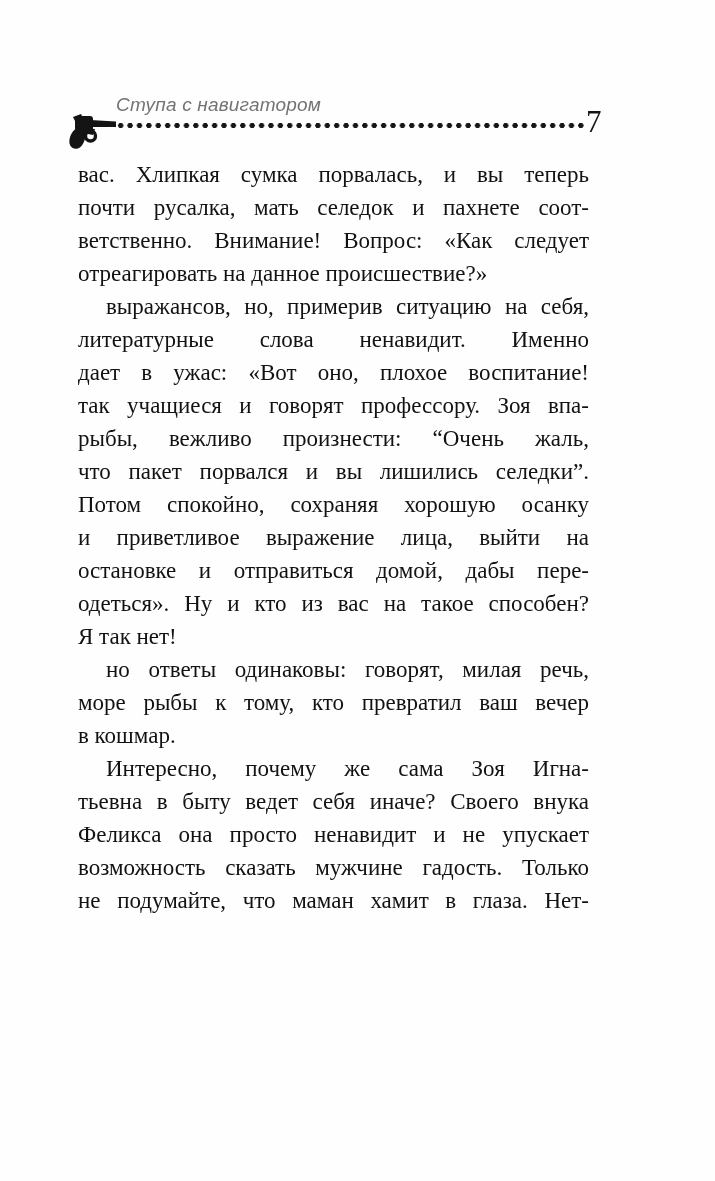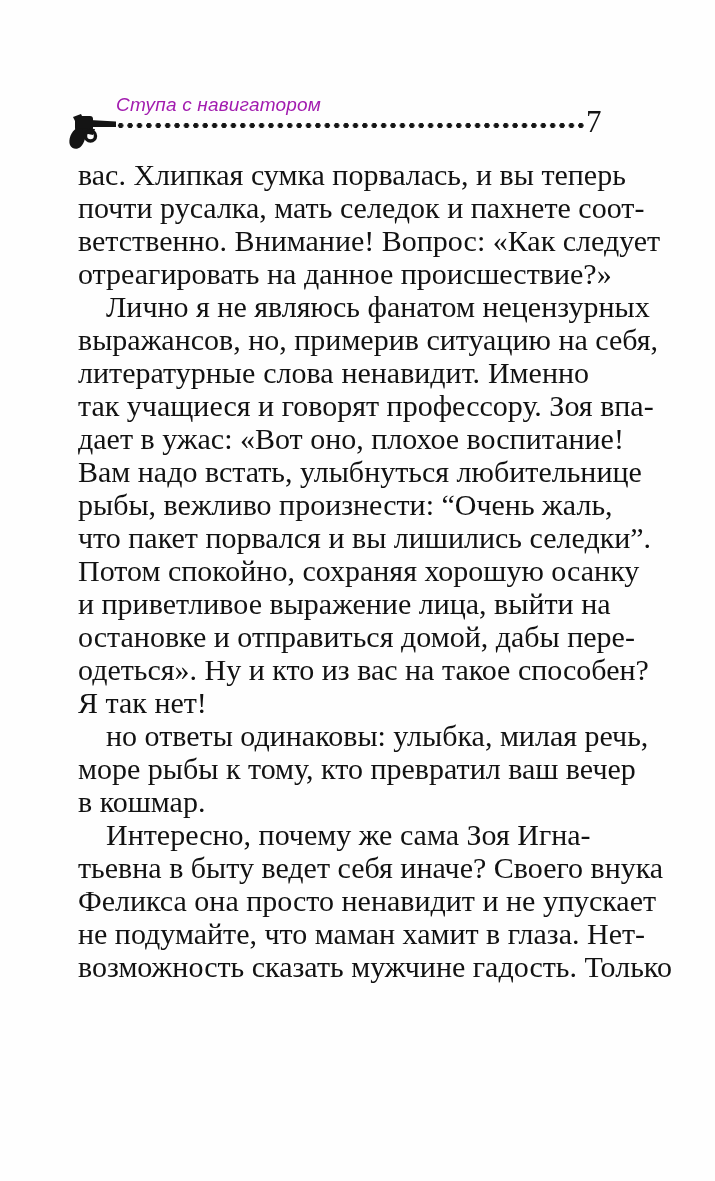--- a/index.html
+++ b/index.html
@@ -19,21 +19,21 @@
   
   .running-title {
     position: absolute;
     left: 116px;
     top: 94px;
     font-family: "Liberation Sans", sans-serif;
     font-style: italic;
     font-size: 19px;
     line-height: 22px;
     letter-spacing: 0.2px;
-    color: #a21caf;
+    color: #737373;
     white-space: nowrap;
   }
   .gun {
     position: absolute;
     left: 68px;
     top: 111px;
     width: 50px;
     height: 42px;
   }
   .dots {
@@ -53,21 +53,21 @@
     font-size: 31px;
     line-height: 31px;
     color: #141414;
   }
   
   .body-text {
     position: absolute;
     left: 78px;
     top: 158px;
     width: 511px;
-    font-size: 30px;
+    font-size: 23px;
     line-height: 33px;
     color: #121212;
   }
   .para { margin: 0; }
   .line {
     text-align: justify;
     text-align-last: justify;
     white-space: nowrap;
   }
   .line.no-just {
@@ -106,41 +106,39 @@
   <div class="page-number">7</div>
 
   <div class="body-text">
       <div class="para">
         <div class="line">вас. Хлипкая сумка порвалась, и вы теперь</div>
         <div class="line">почти русалка, мать селедок и пахнете соот-</div>
         <div class="line">ветственно. Внимание! Вопрос: «Как следует</div>
         <div class="line no-just">отреагировать на данное происшествие?»</div>
       </div>
       <div class="para indent">
-        <div class="line">Лично я не являюсь фанатом нецензурных</div>
         <div class="line">выражансов, но, примерив ситуацию на себя,</div>
         <div class="line">литературные слова ненавидит. Именно</div>
+        <div class="line">дает в ужас: «Вот оно, плохое воспитание!</div>
         <div class="line">так учащиеся и говорят профессору. Зоя впа-</div>
-        <div class="line">дает в ужас: «Вот оно, плохое воспитание!</div>
-        <div class="line">Вам надо встать, улыбнуться любительнице</div>
         <div class="line">рыбы, вежливо произнести: “Очень жаль,</div>
         <div class="line">что пакет порвался и вы лишились селедки”.</div>
         <div class="line">Потом спокойно, сохраняя хорошую осанку</div>
         <div class="line">и приветливое выражение лица, выйти на</div>
         <div class="line">остановке и отправиться домой, дабы пере-</div>
         <div class="line">одеться». Ну и кто из вас на такое способен?</div>
         <div class="line no-just">Я так нет!</div>
       </div>
       <div class="para indent">
-        <div class="line">но ответы одинаковы: улыбка, милая речь,</div>
+        <div class="line">но ответы одинаковы: говорят, милая речь,</div>
         <div class="line">море рыбы к тому, кто превратил ваш вечер</div>
         <div class="line no-just">в кошмар.</div>
       </div>
       <div class="para indent">
         <div class="line">Интересно, почему же сама Зоя Игна-</div>
         <div class="line">тьевна в быту ведет себя иначе? Своего внука</div>
         <div class="line">Феликса она просто ненавидит и не упускает</div>
+        <div class="line">возможность сказать мужчине гадость. Только</div>
         <div class="line">не подумайте, что маман хамит в глаза. Нет-</div>
-        <div class="line">возможность сказать мужчине гадость. Только</div>
       </div>
     </div>
 
 </div>
 
 </body></html>

